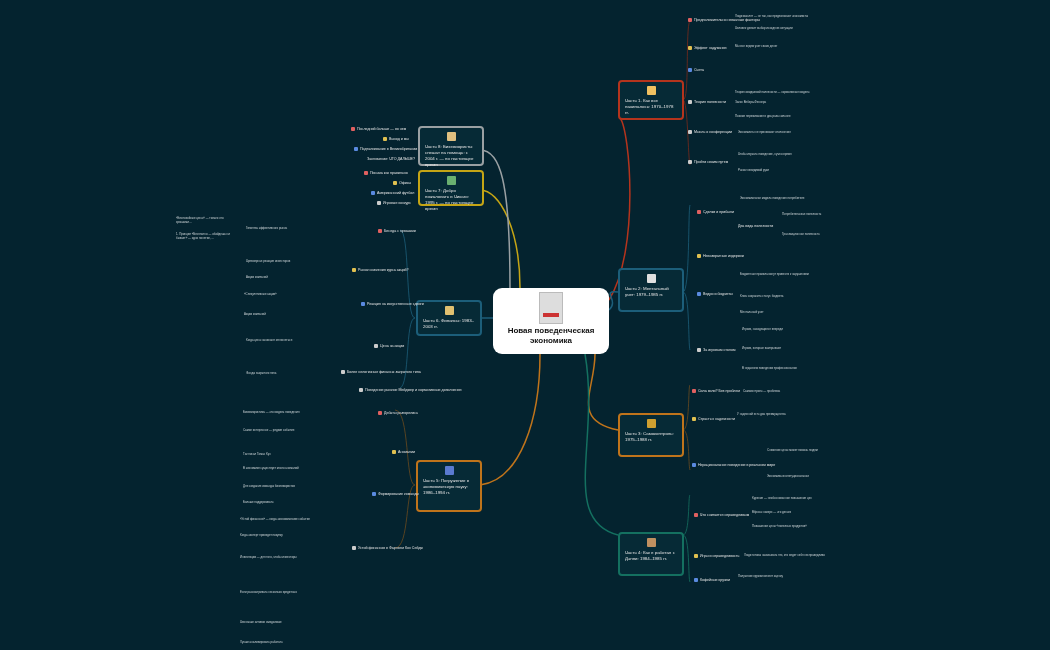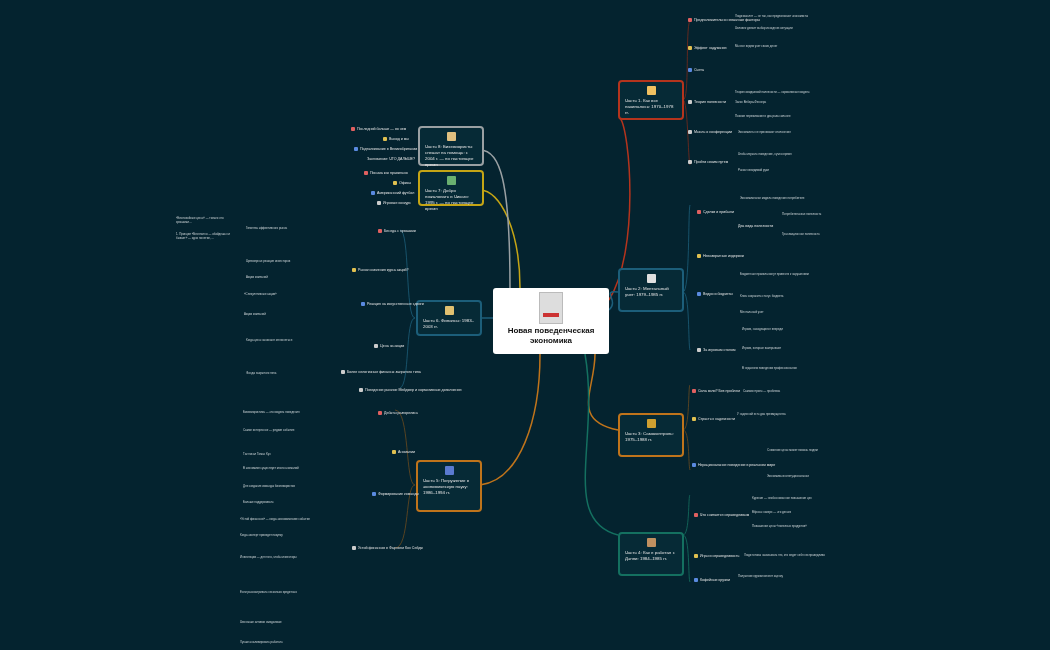--- a/index.html
+++ b/index.html
@@ -1,18 +1,18 @@
 <!DOCTYPE html>
 <html><head>
 <meta charset="utf-8">
 <style>
   html,body{margin:0;padding:0;}
   body{width:1050px;height:650px;background:#04232f;position:relative;overflow:hidden;font-family:"Liberation Sans",sans-serif;color:#d8dde0;}
   svg.links{position:absolute;left:0;top:0;width:1050px;height:650px;}
-  .central{position:absolute;left:493px;top:288px;width:116px;height:66px;background:#fff;border-radius:3px;text-align:center;color:#111;}
+  .central{position:absolute;left:493px;top:288px;width:116px;height:66px;background:#fff;border-radius:9px;text-align:center;color:#111;}
   .central .book{width:22px;height:30px;margin:4px auto 2px;background:#ddd;border:1px solid #bbb;position:relative;}
   .central .book:after{content:"";position:absolute;left:3px;right:3px;top:20px;height:4px;background:#c33;}
   .central .title{font-size:8px;line-height:10px;font-weight:bold;}
   .main{position:absolute;border-radius:4px;border:2px solid;background:#062a36;font-size:4.4px;line-height:6px;color:#e6e6e6;padding:2px 5px;box-sizing:border-box;}
   .main .ico{width:9px;height:9px;margin:2px auto 3px;border-radius:1px;}
   .sub{position:absolute;font-size:3.6px;line-height:5px;color:#e6e6e6;white-space:nowrap;}
   .sub .dot{display:inline-block;width:4px;height:4px;border-radius:1px;margin-right:2px;vertical-align:middle;}
   .leaf{position:absolute;font-size:2.9px;line-height:4px;color:#cfd6d9;width:160px;}
 </style>
 </head>

